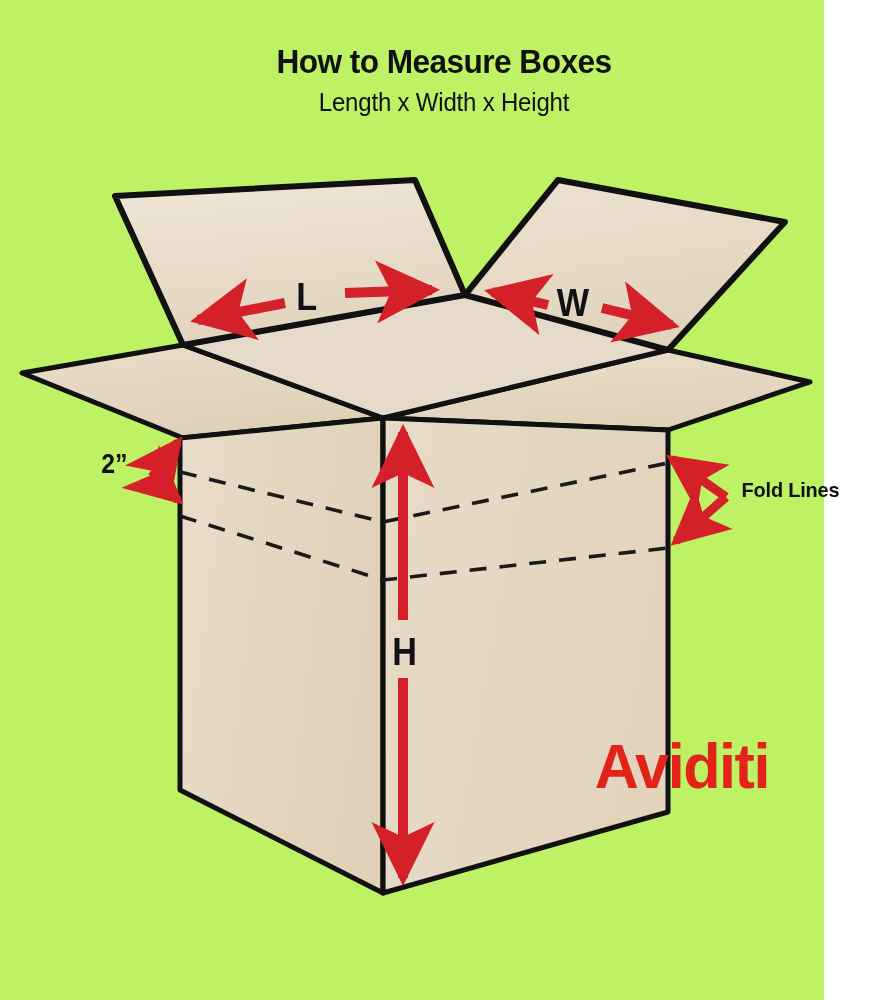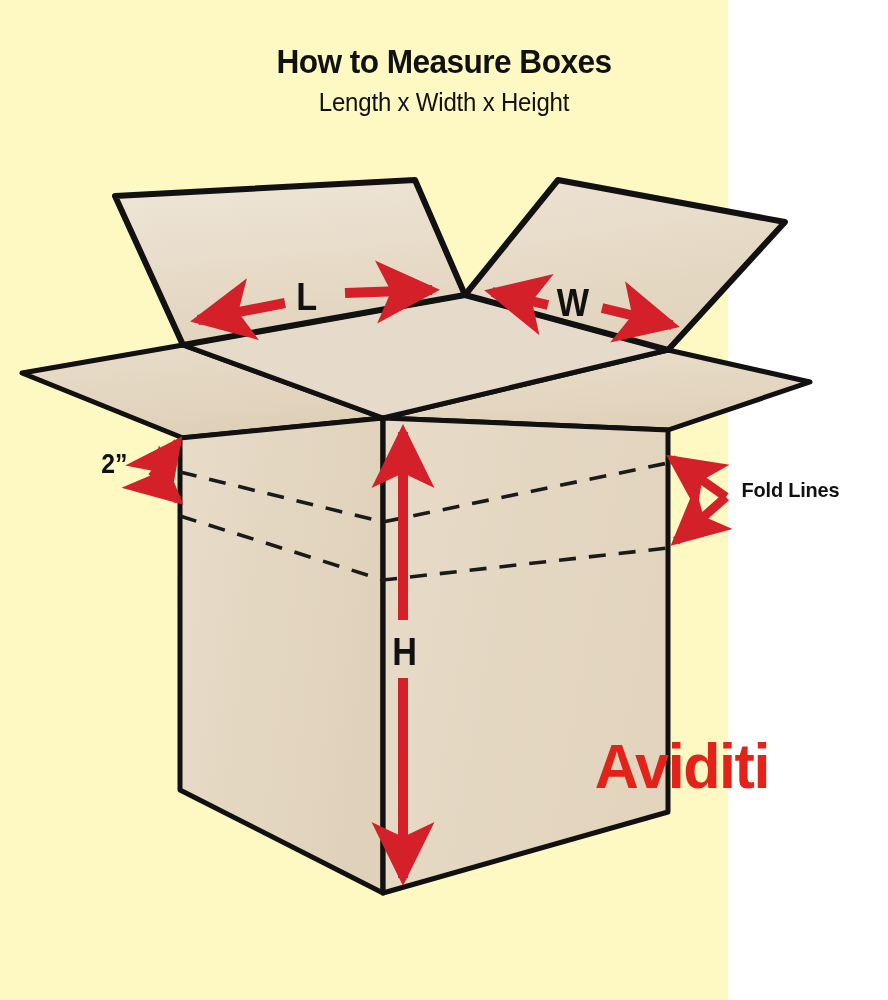--- a/index.html
+++ b/index.html
@@ -9,23 +9,23 @@
   }
   body {
     width: 888px;
     height: 1000px;
     font-family: "Liberation Sans", sans-serif;
     position: relative;
     overflow: hidden;
   }
   #stage {
     position: relative;
-    width: 728px;
+    width: 824px;
     height: 1000px;
-    background: #fef9c3;
+    background: #bef264;
   }
   #diagram {
     position: absolute;
     left: 0;
     top: 0;
     width: 888px;
     height: 1000px;
   }
   .hdr {
     position: absolute;

